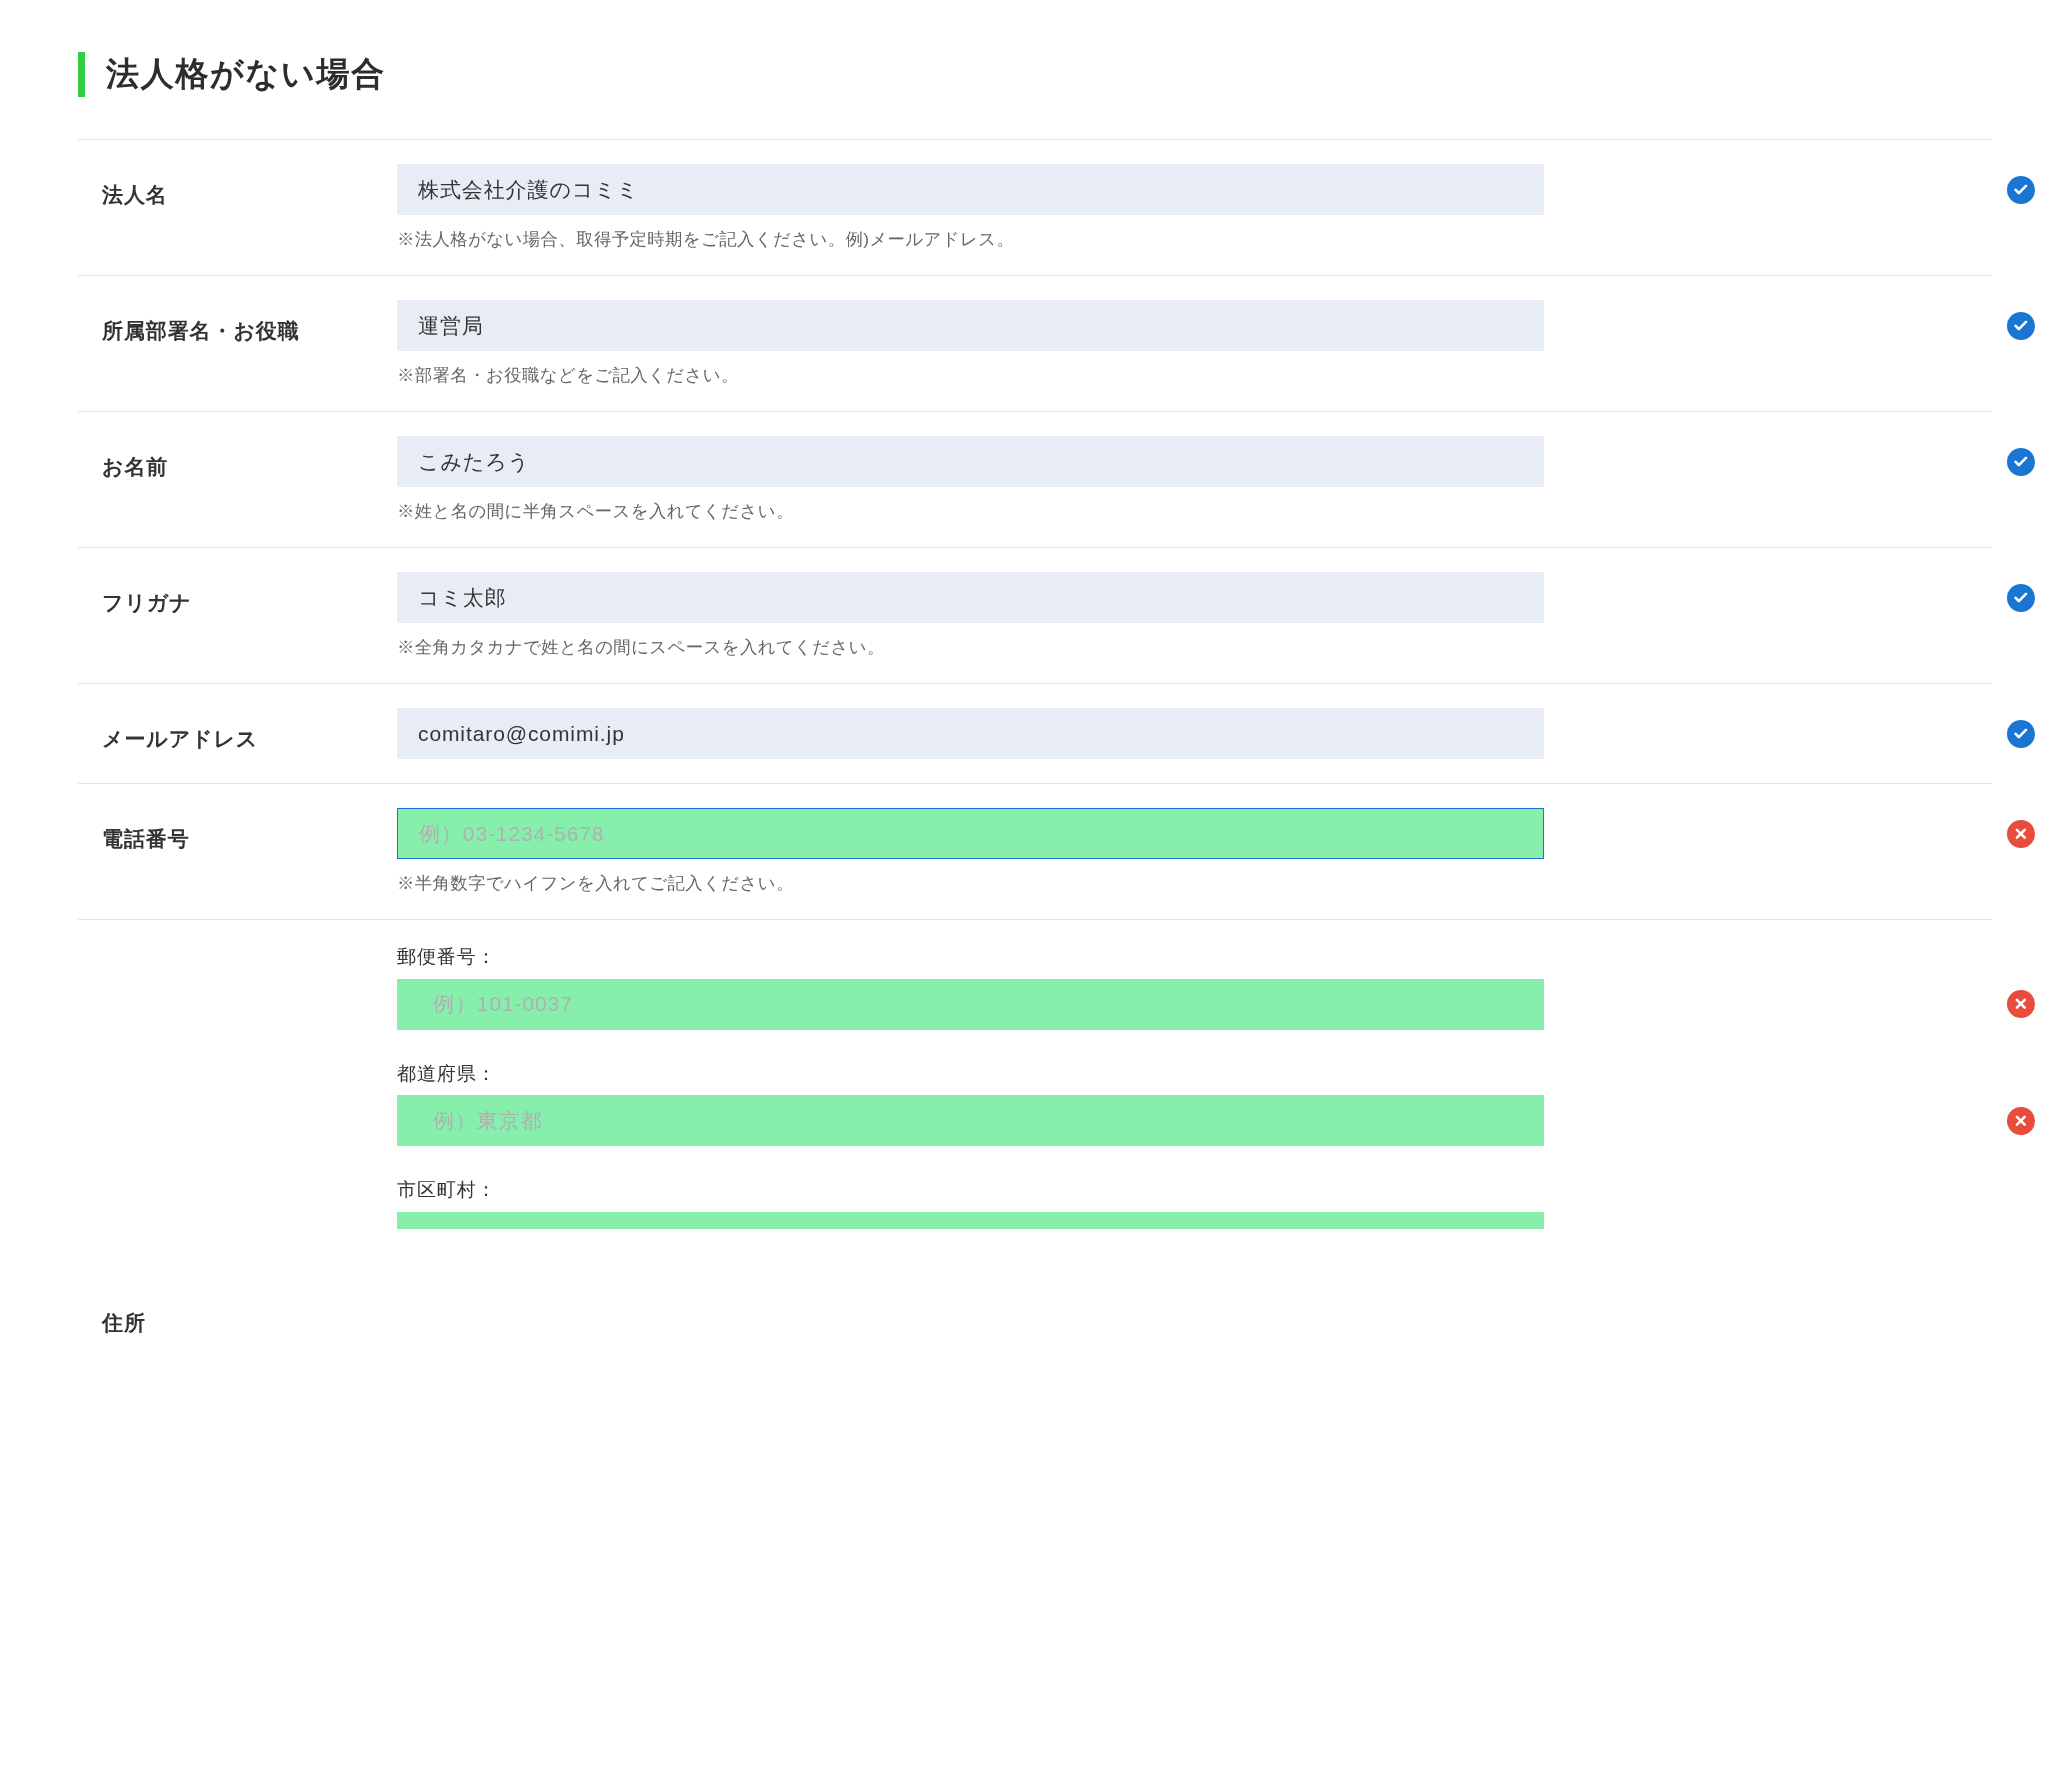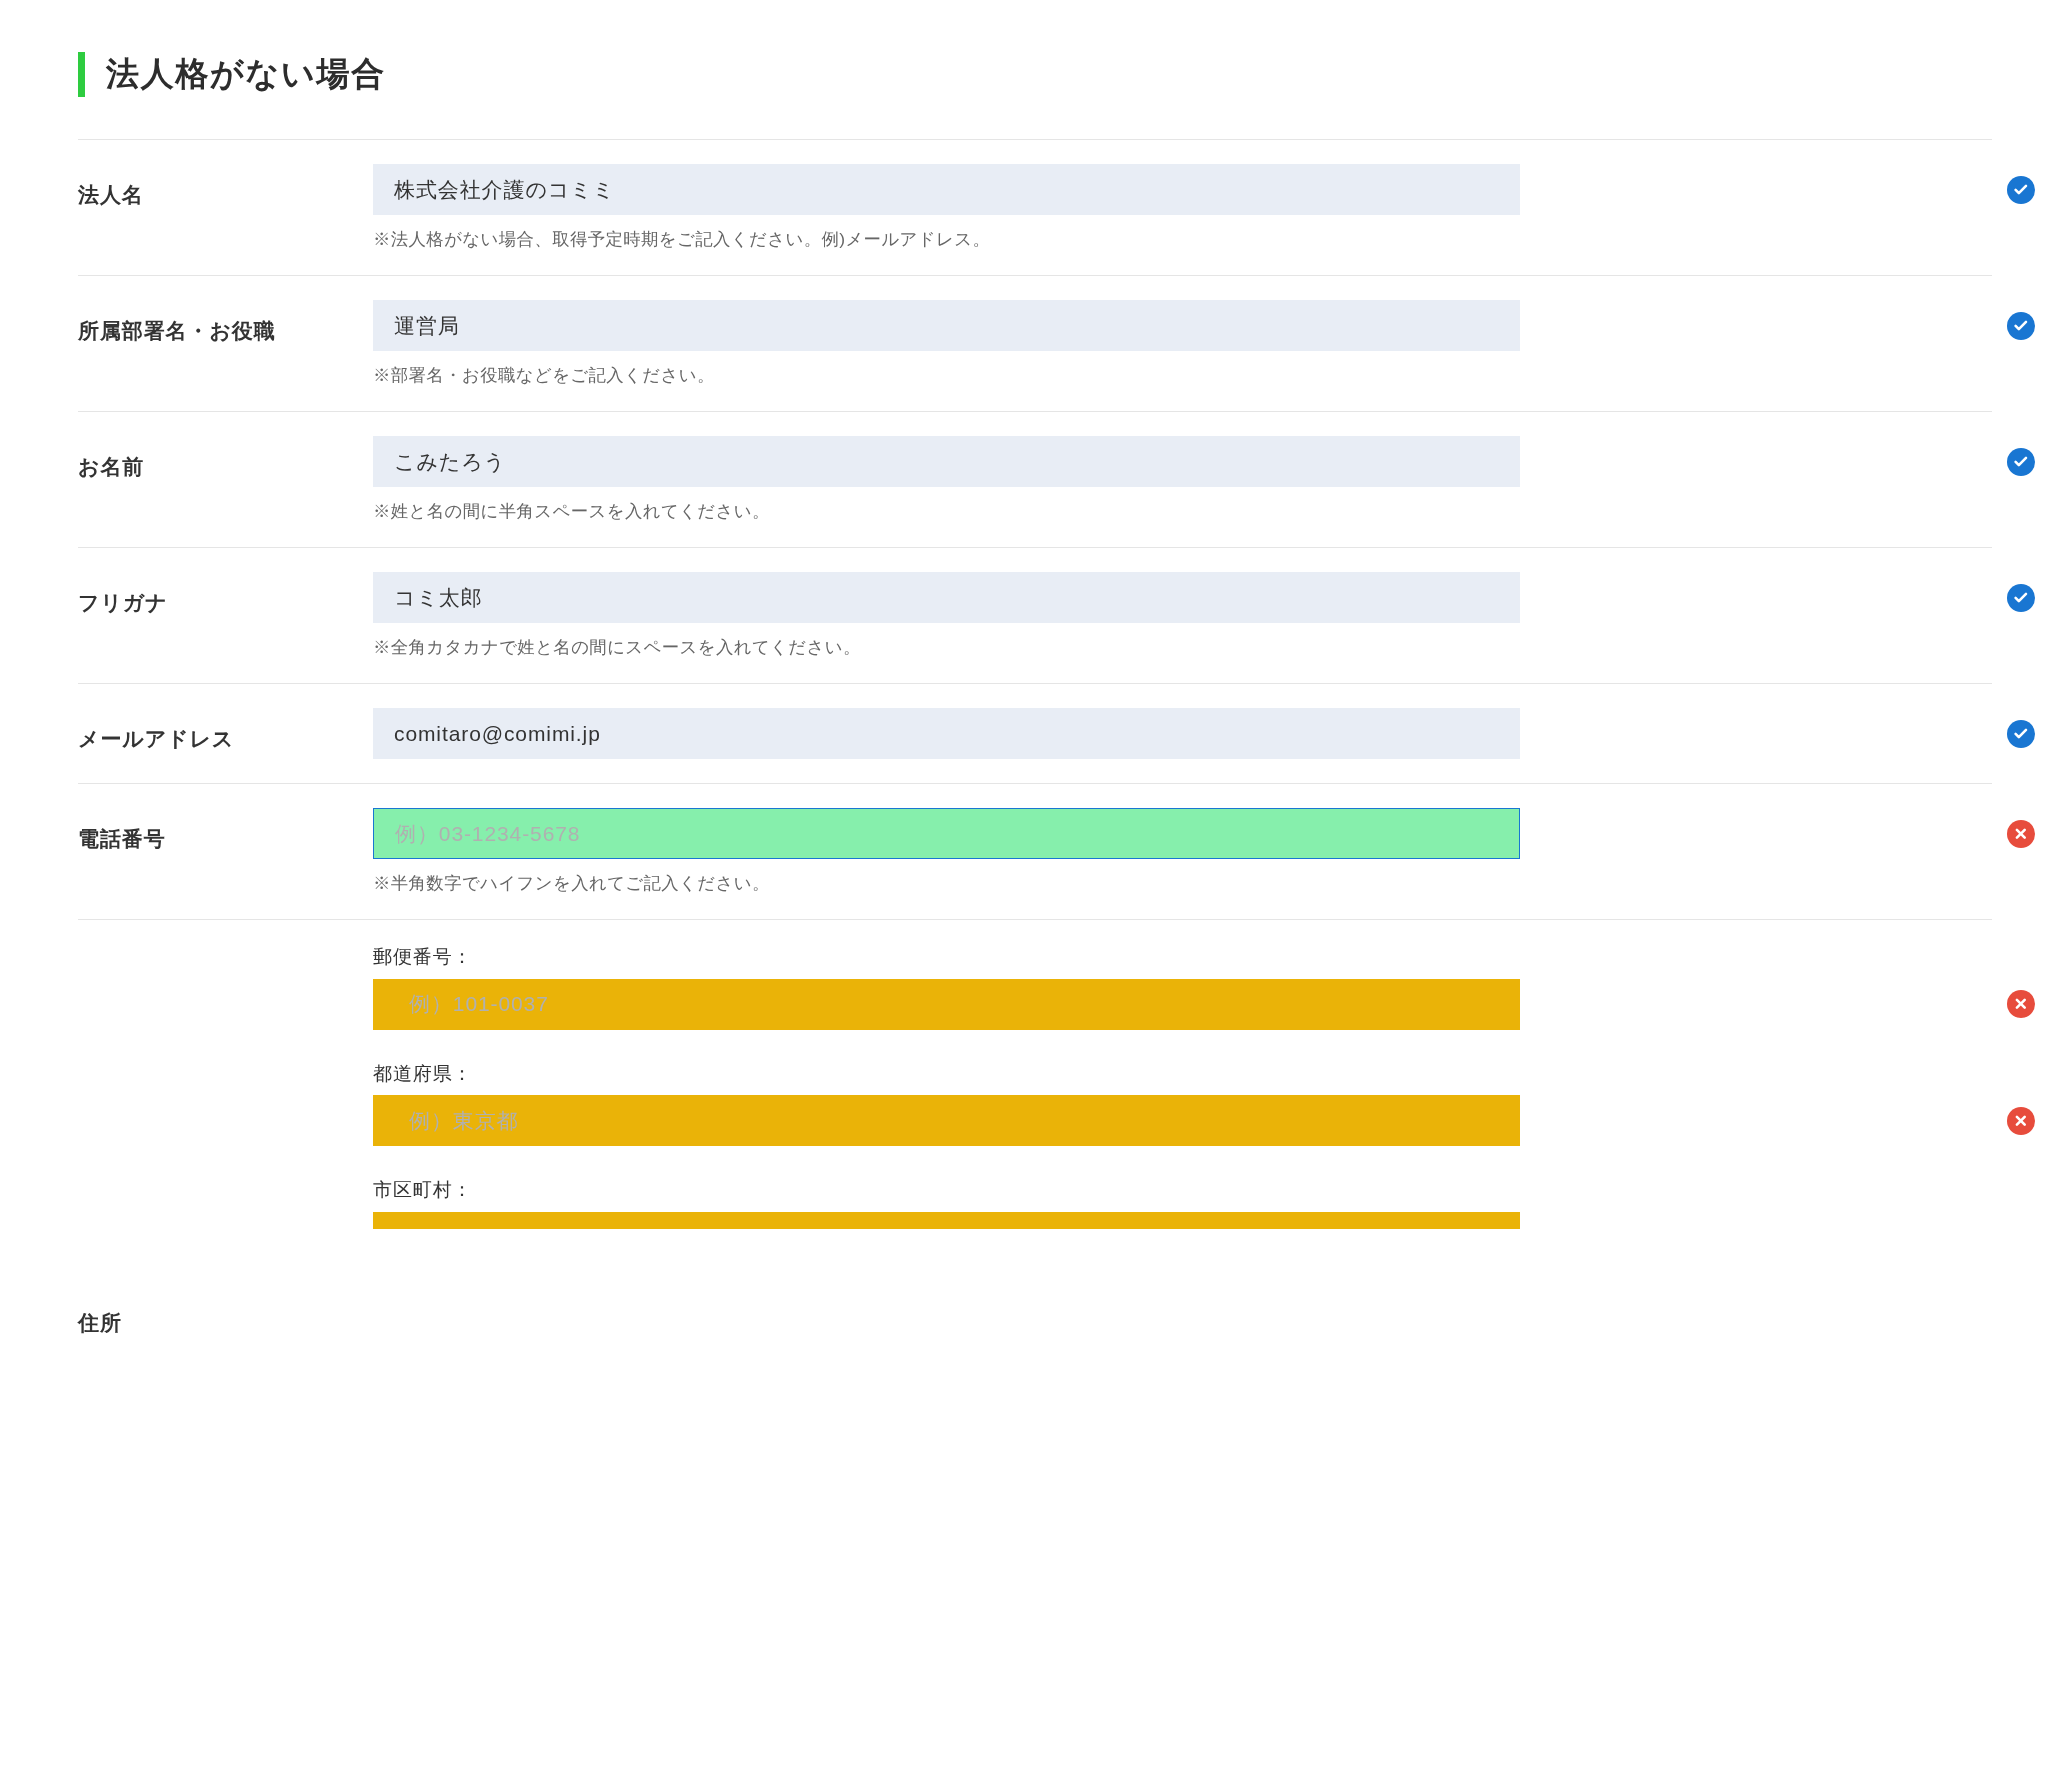--- a/index.html
+++ b/index.html
@@ -35,20 +35,21 @@
       border-bottom: none;
     }
     .form-label {
       width: 295px;
       flex-shrink: 0;
       font-size: 21px;
       font-weight: 700;
       color: #333;
       padding-top: 17.4px;
       letter-spacing: 0.9px;
+      margin-left: 24px;
     }
     .form-content {
       flex: 1;
       position: relative;
     }
     .sub-field {
       margin-bottom: 31px;
     }
     .sub-field:last-child {
       margin-bottom: 0;
@@ -73,21 +74,21 @@
       border: none;
       background: #e8edf5;
       color: #333;
       outline: none;
       letter-spacing: 0.9px;
     }
     .input-field.valid {
       background: #e8edf5;
     }
     .input-field.error {
-      background: #eab308;
+      background: #86efac;
       padding-left: 36px;
     }
     .input-field.focused {
       background: #86efac;
       border: 1.7px solid #1976d2;
     }
     .input-field::placeholder {
       color: #b0b0b0;
     }
     .status-icon {

